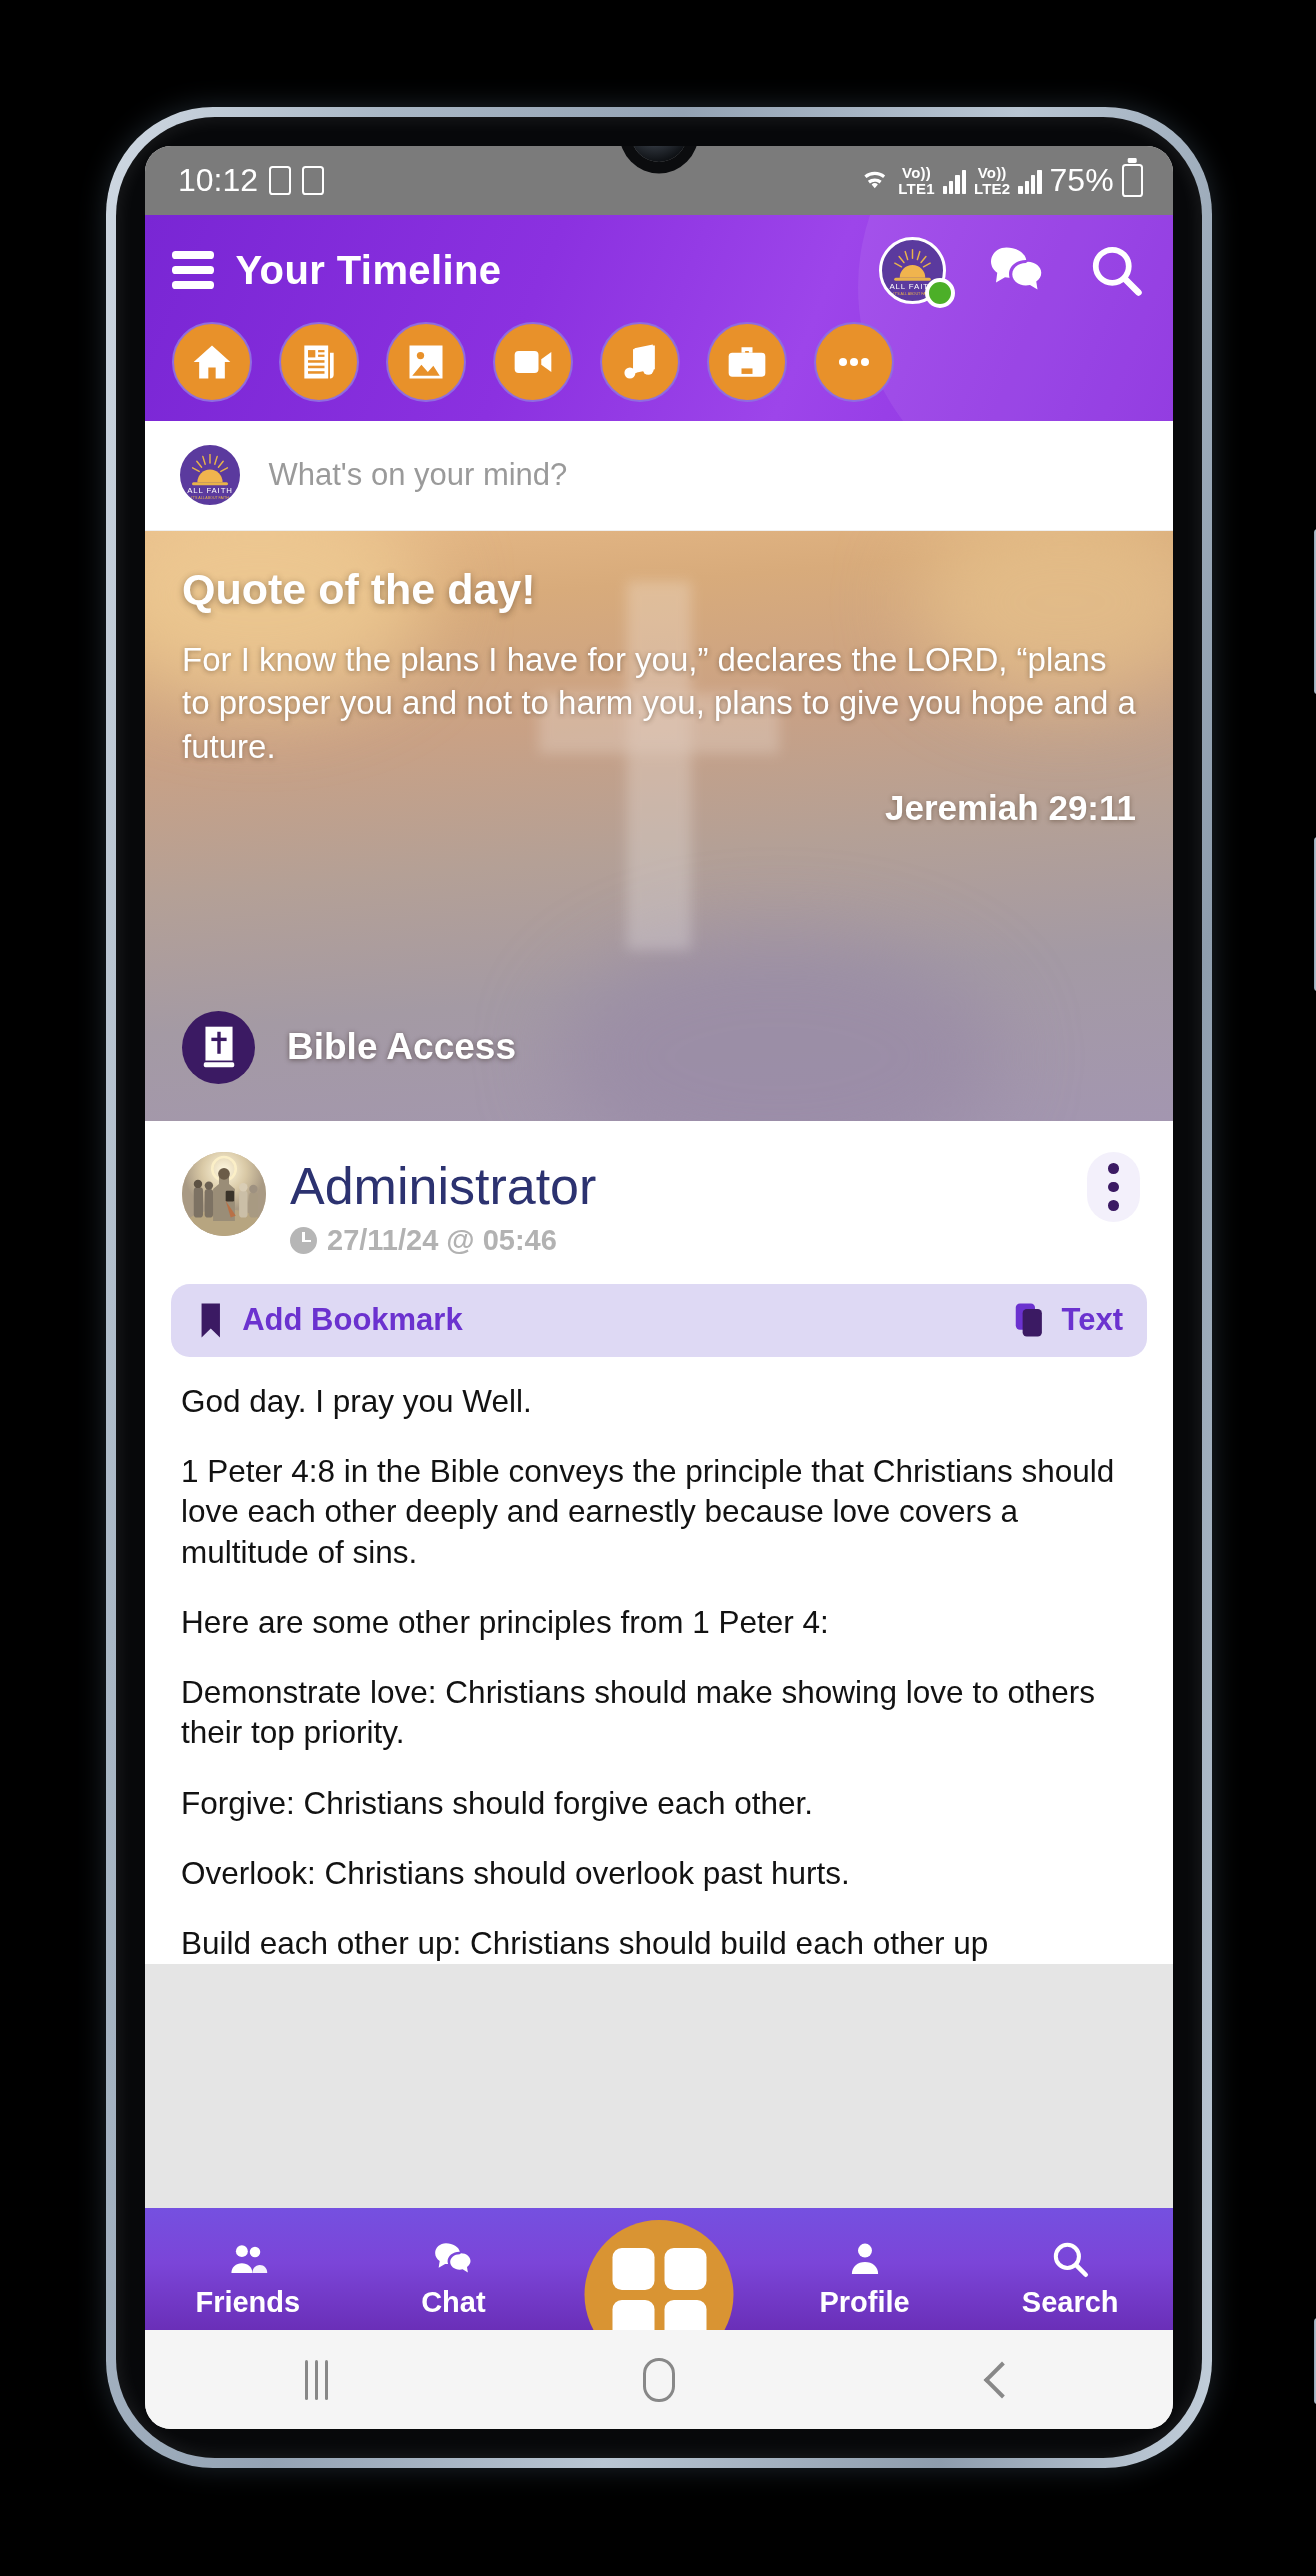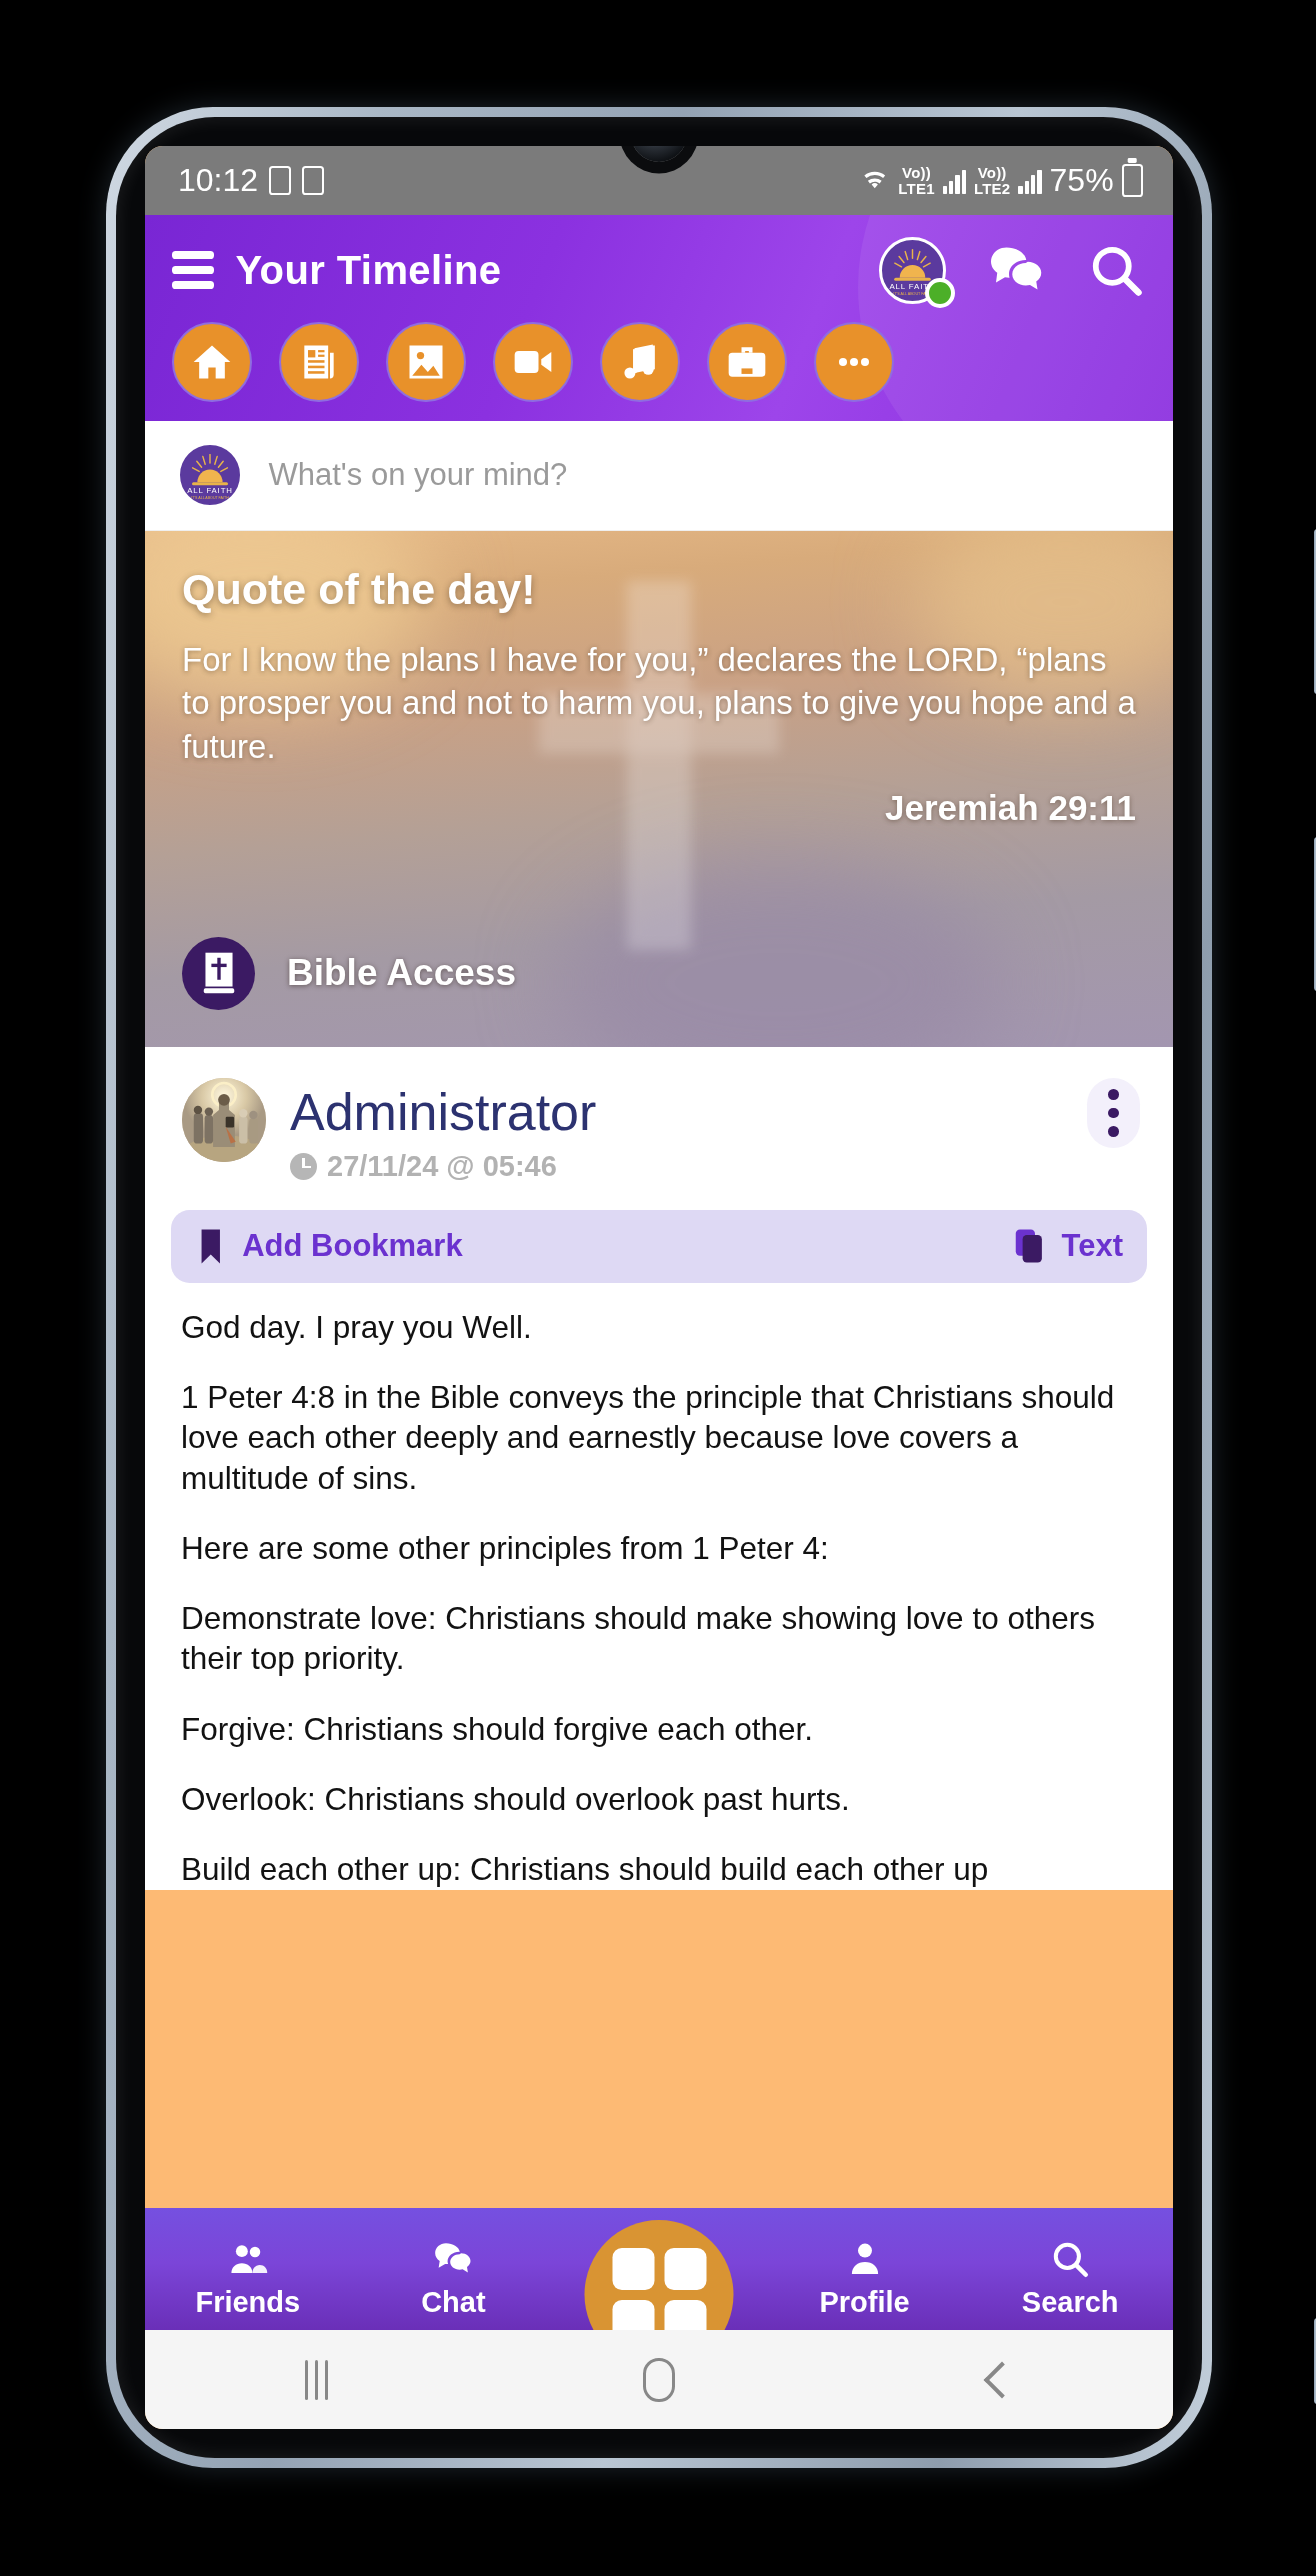--- a/index.html
+++ b/index.html
@@ -13,21 +13,21 @@
     background:linear-gradient(100deg,#cfd8e2 0%,#aab8c6 18%,#94a3b4 38%,#b9c6d3 60%,#8e9dad 82%,#c3cfdb 100%);
     box-shadow:0 0 29px rgba(120,150,180,.25);
   }
   #phone-bezel{
     position:absolute; left:10px; top:10px; right:10px; bottom:10px;
     border-radius:99px; background:#07080a;
     box-shadow:inset 0 0 15.7px 4.3px rgba(255,255,255,.07);
   }
   #phone-screen{
     position:absolute; left:29px; top:29px; right:29px; bottom:29px;
-    border-radius:18px; background:#fdba74; overflow:hidden;
+    border-radius:26px; background:#e5e5e5; overflow:hidden;
   }
   
   .side-btn{ position:absolute; left:1208px; width:7.2px; border-radius:3.6px;
     background:linear-gradient(90deg,#93a5b6,#c8d5e1 45%,#7e8e9e); }
   #side-btn-volume{ top:422px; height:165px; }
   #side-btn-power { top:730px; height:154px; }
   #side-btn-extra { top:2211px; height:86px; }
 
   
   #status-bar{
@@ -79,21 +79,21 @@
   .round-icon svg{ width:44px; height:44px; fill:#fff; }
   .round-icon.partial{ margin-right:0; }
 
   
   #composer{ background:#fff; display:flex; align-items:center; gap:26px;
     padding:21.5px 31.5px; border-bottom:0.7px solid #efefef; }
   #composer-avatar{ width:66px; height:66px; }
   #composer-placeholder{ color:#9a9a9a; font-size:31px; }
 
   
-  #quote-card{ position:relative; height:516px; overflow:hidden;
+  #quote-card{ position:relative; height:590px; overflow:hidden;
     background:linear-gradient(175deg,#e6b987 0%,#d8ab7b 14%,#c9a185 34%,#b4a096 54%,#a49aa4 74%,#a396b0 100%); }
   .q-haze{ position:absolute; border-radius:50%; filter:blur(39px); }
   #quote-cross{ position:absolute; left:50%; top:34px; transform:translateX(-50%);
     width:472px; height:401px; filter:blur(6.4px); opacity:.42; }
   #quote-content{ position:relative; z-index:3; padding:34px 37px 0 37px; color:#fff; }
   #quote-title{ font-size:43px; font-weight:bold; text-shadow:0 2.1px 7.2px rgba(60,40,20,.45); }
   #quote-text{ font-size:33px; line-height:1.33; margin-top:24px; text-shadow:0 1.4px 5.7px rgba(60,40,20,.45); }
   #quote-ref{ font-size:35px; font-weight:bold; text-align:right; margin-top:18.6px;
     text-shadow:0 1.4px 5.7px rgba(60,40,20,.45); }
   #bible-access{ position:absolute; left:37px; bottom:37px; z-index:4;

